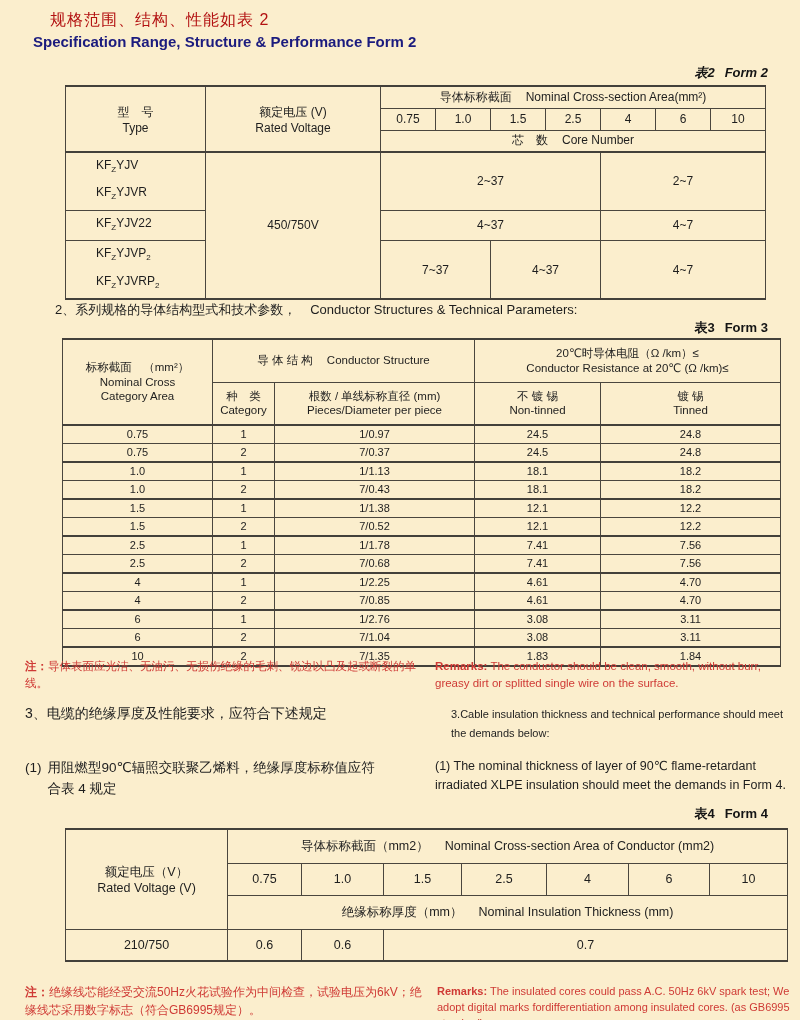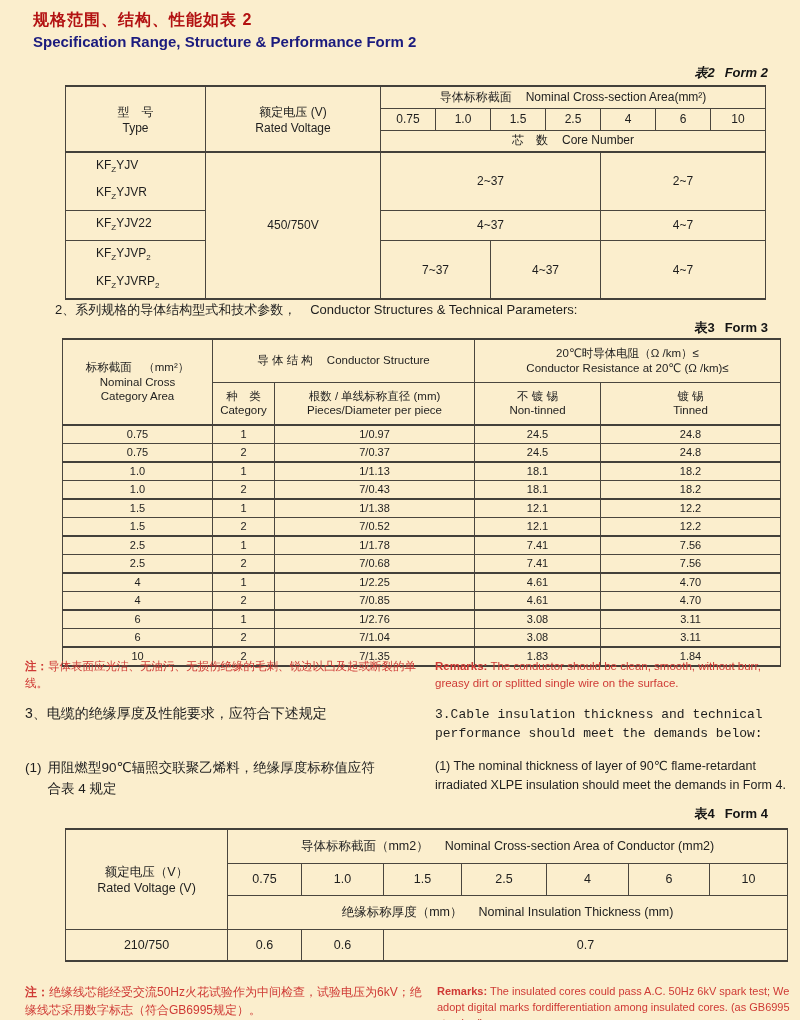--- a/index.html
+++ b/index.html
@@ -3,21 +3,21 @@
 <meta charset="utf-8">
 <style>
   html,body { margin:0; padding:0; }
   .page {
     position:relative; width:800px; height:1020px;
     background:#fbeecd; overflow:hidden;
     font-family:"Liberation Sans","DejaVu Sans",sans-serif;
     color:#1e1e1e;
   }
   
-  .title-zh { position:absolute; left:33px; top:10px; font-size:16px; font-weight:bold; color:#b31212; letter-spacing:1px; }
+  .title-zh { position:absolute; left:50px; top:10px; font-size:16px; font-weight:normal; color:#b31212; letter-spacing:1px; }
   .title-en { position:absolute; left:33px; top:33px; font-size:15px; font-weight:bold; color:#1b1b7e; }
   
   .sec1 { position:absolute; left:65px; top:66px; font-size:13px; }
   .sec2 { position:absolute; left:55px; top:301px; font-size:13px; }
   .sec .en, .sec1 .en, .sec2 .en { margin-left:14px; }
   .cap { position:absolute; right:32px; font-size:13px; font-weight:bold; color:#141414; }
   .cap .en { margin-left:10px; }
   .cap2 { top:64px;font-style:italic; } .cap3 { top:319px; } .cap4 { top:805px; }
   
   table.t { position:absolute; border-collapse:collapse; table-layout:fixed;
@@ -46,23 +46,23 @@
   .t4 tr:nth-child(4) { height:32px; }
   .t4 .gap { margin-left:16px; }
   .gap { margin-left:14px; }
   
   .tworow { position:absolute; left:25px; width:765px; display:flex; align-items:flex-start; }
   .tworow .lcol { width:400px; flex:none; }
   .tworow .rcol { margin-left:10px; flex:1; }
   .note3 { top:658px; }
   .note { color:#cf3a35; font-size:11.5px; line-height:17px; }
   .note .lbl { font-weight:bold; }
-  .sec3row { top:705px; }
+  .sec3row { top:705px;gap:16px; }
   .sec3row .lcol { font-size:14px; }
-  .sec3row .rcol { font-size:13px; line-height:19px;font-family:Liberation Mono, monospace; }
+  .sec3row .rcol { font-size:11px; line-height:19px; }
   .item1 { top:757px; }
   .item1 .lcol { font-size:13.5px; line-height:21px; display:flex; }
   .item1 .lcol .mk { flex:none; margin-right:6px; }
   .item1 .lcol .txt { width:340px; }
   .item1 .rcol { font-size:12.5px; line-height:19px; }
   .note4 { top:983px; }
   .note4 .lcol { font-size:12px; line-height:18px; width:402px; }
   .note4 .rcol { font-family:Liberation Sans, sans-serif; font-size:11px; line-height:16px; }
 </style>
 </head>

